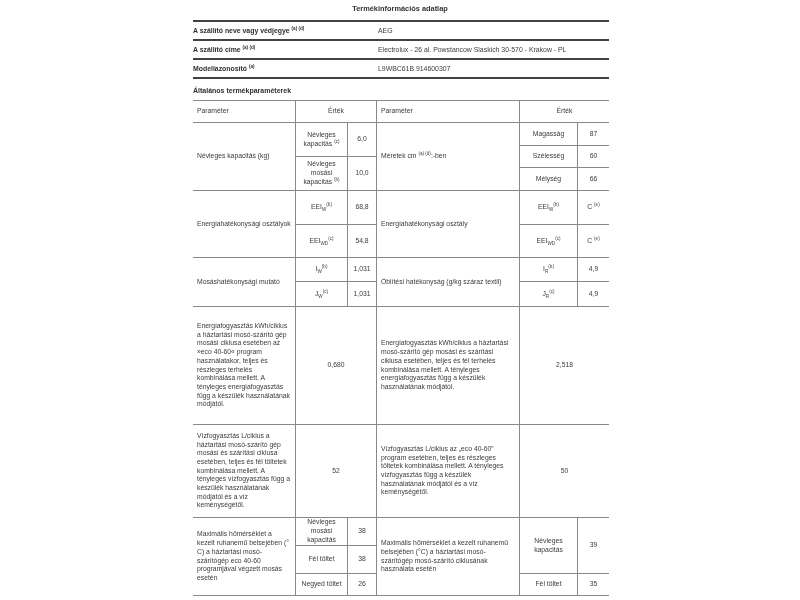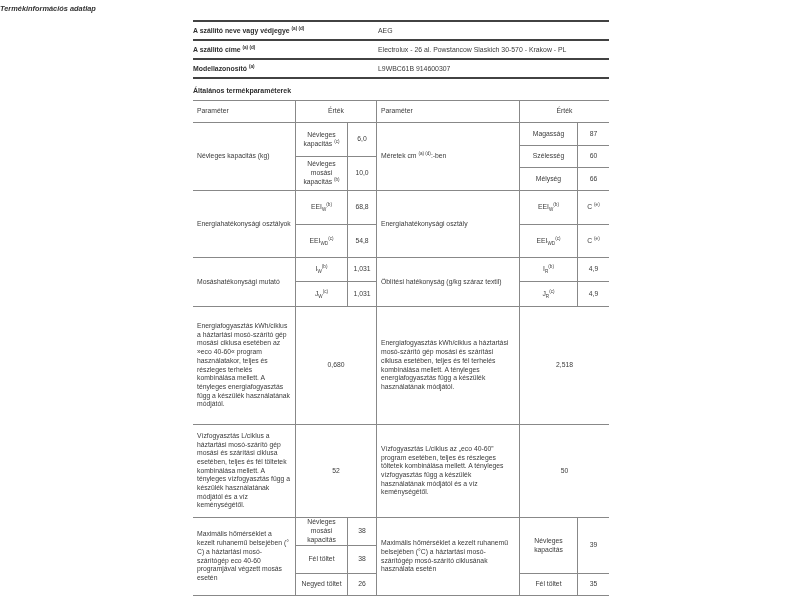--- a/index.html
+++ b/index.html
@@ -6,23 +6,22 @@
   html,body { width: 800px; height: 600px; }
   body {
     background: #ffffff;
     font-family: "Liberation Sans", "DejaVu Sans", sans-serif;
     color: #3b3b3b;
   }
   .page { position: relative; width: 800px; height: 600px; background: #fff; overflow: hidden; }
 
   .doc-title {
     position: absolute; top: 4px; left: 0; width: 100%;
-    text-align: left; font-weight: bold; font-size: 7.4px;
+    text-align: center; font-weight: bold; font-size: 7.4px;
     color: #333;
-    font-style: italic;
   }
 
   
   .supplier {
     position: absolute; left: 193px; top: 20px; width: 416px;
     border-top: 2px solid #424242;
     font-size: 6.9px;
   }
   .supplier-row {
     display: flex; align-items: center; height: 19px;

